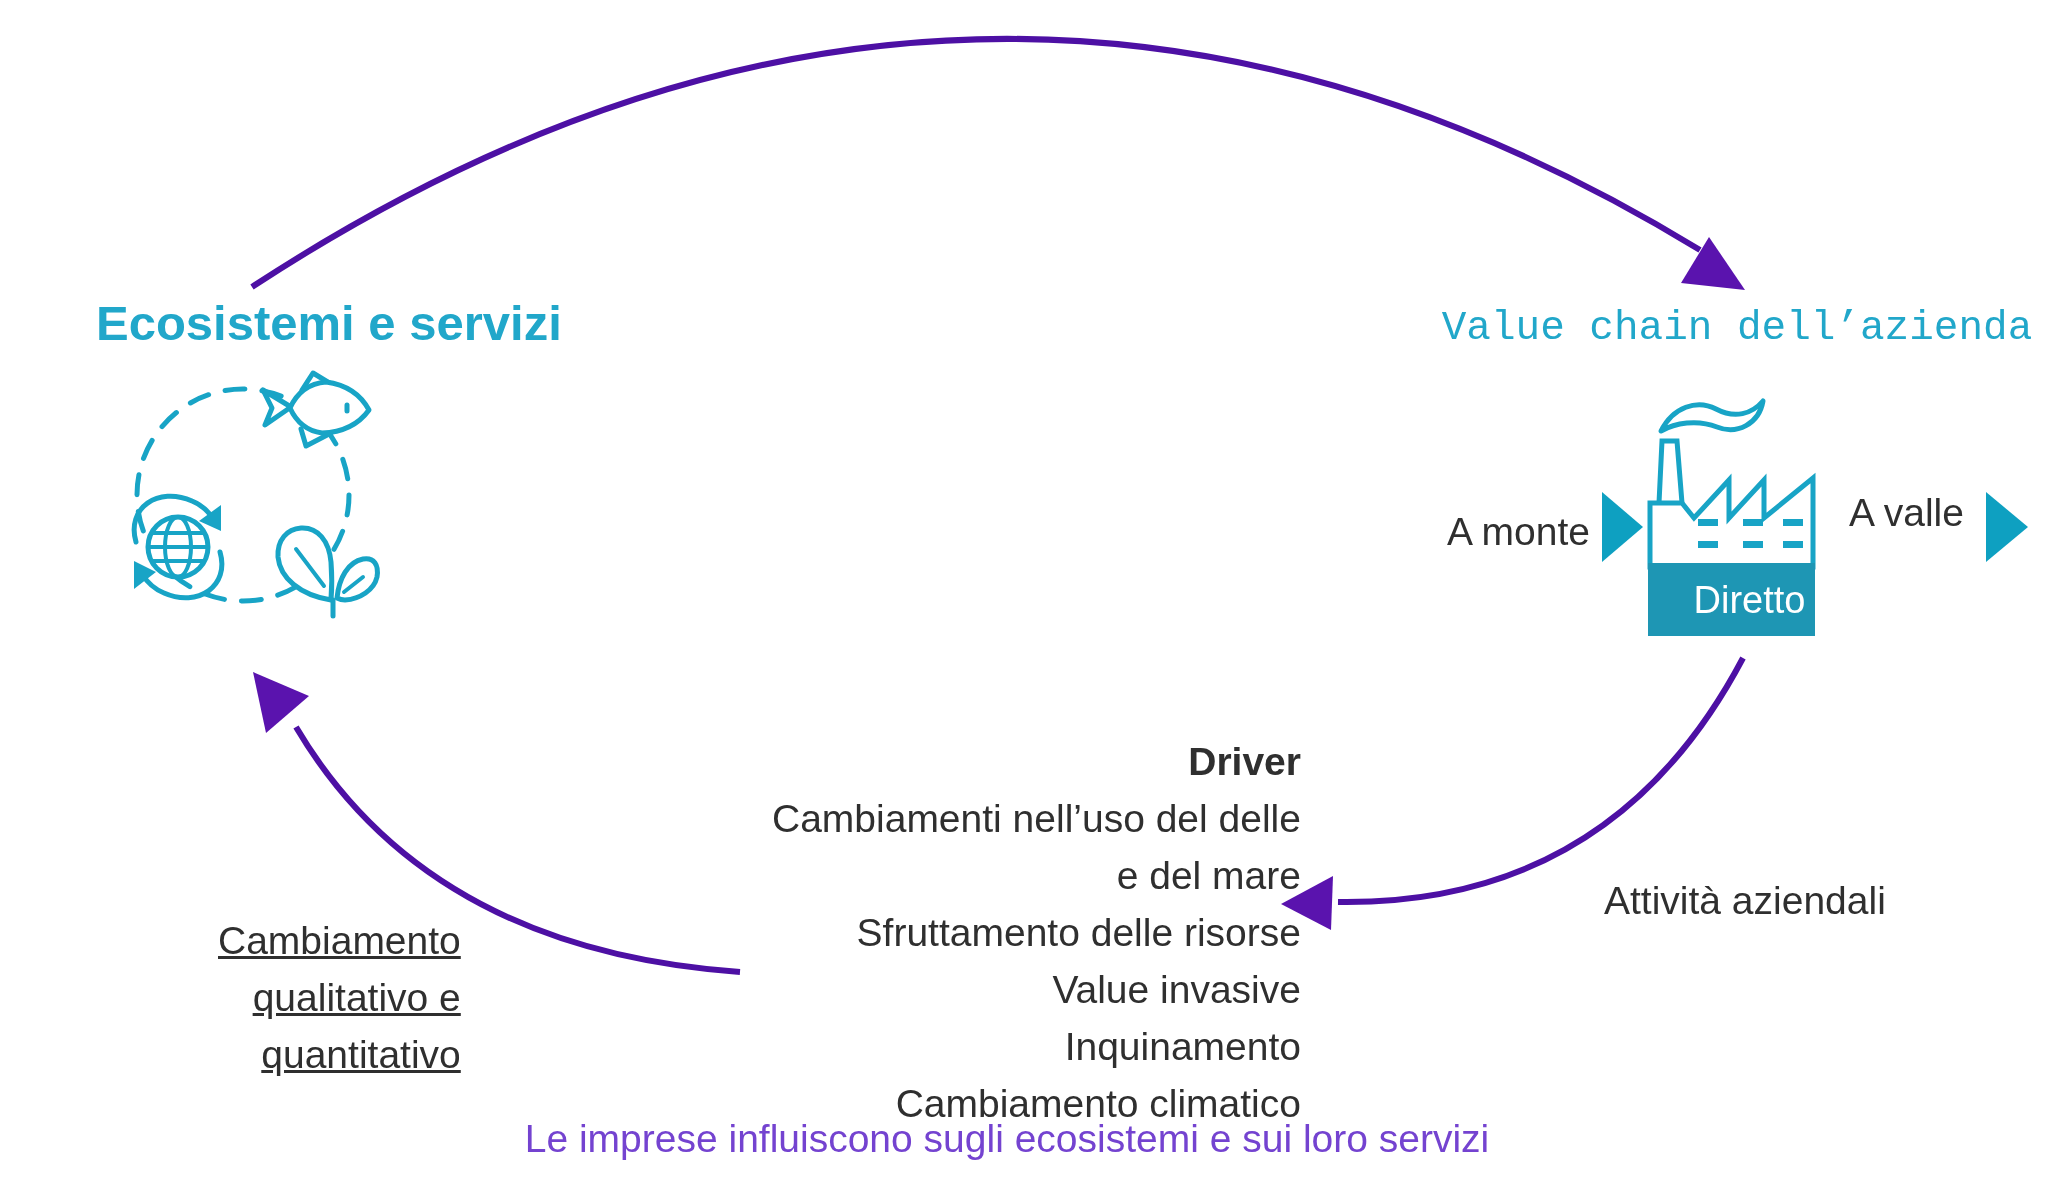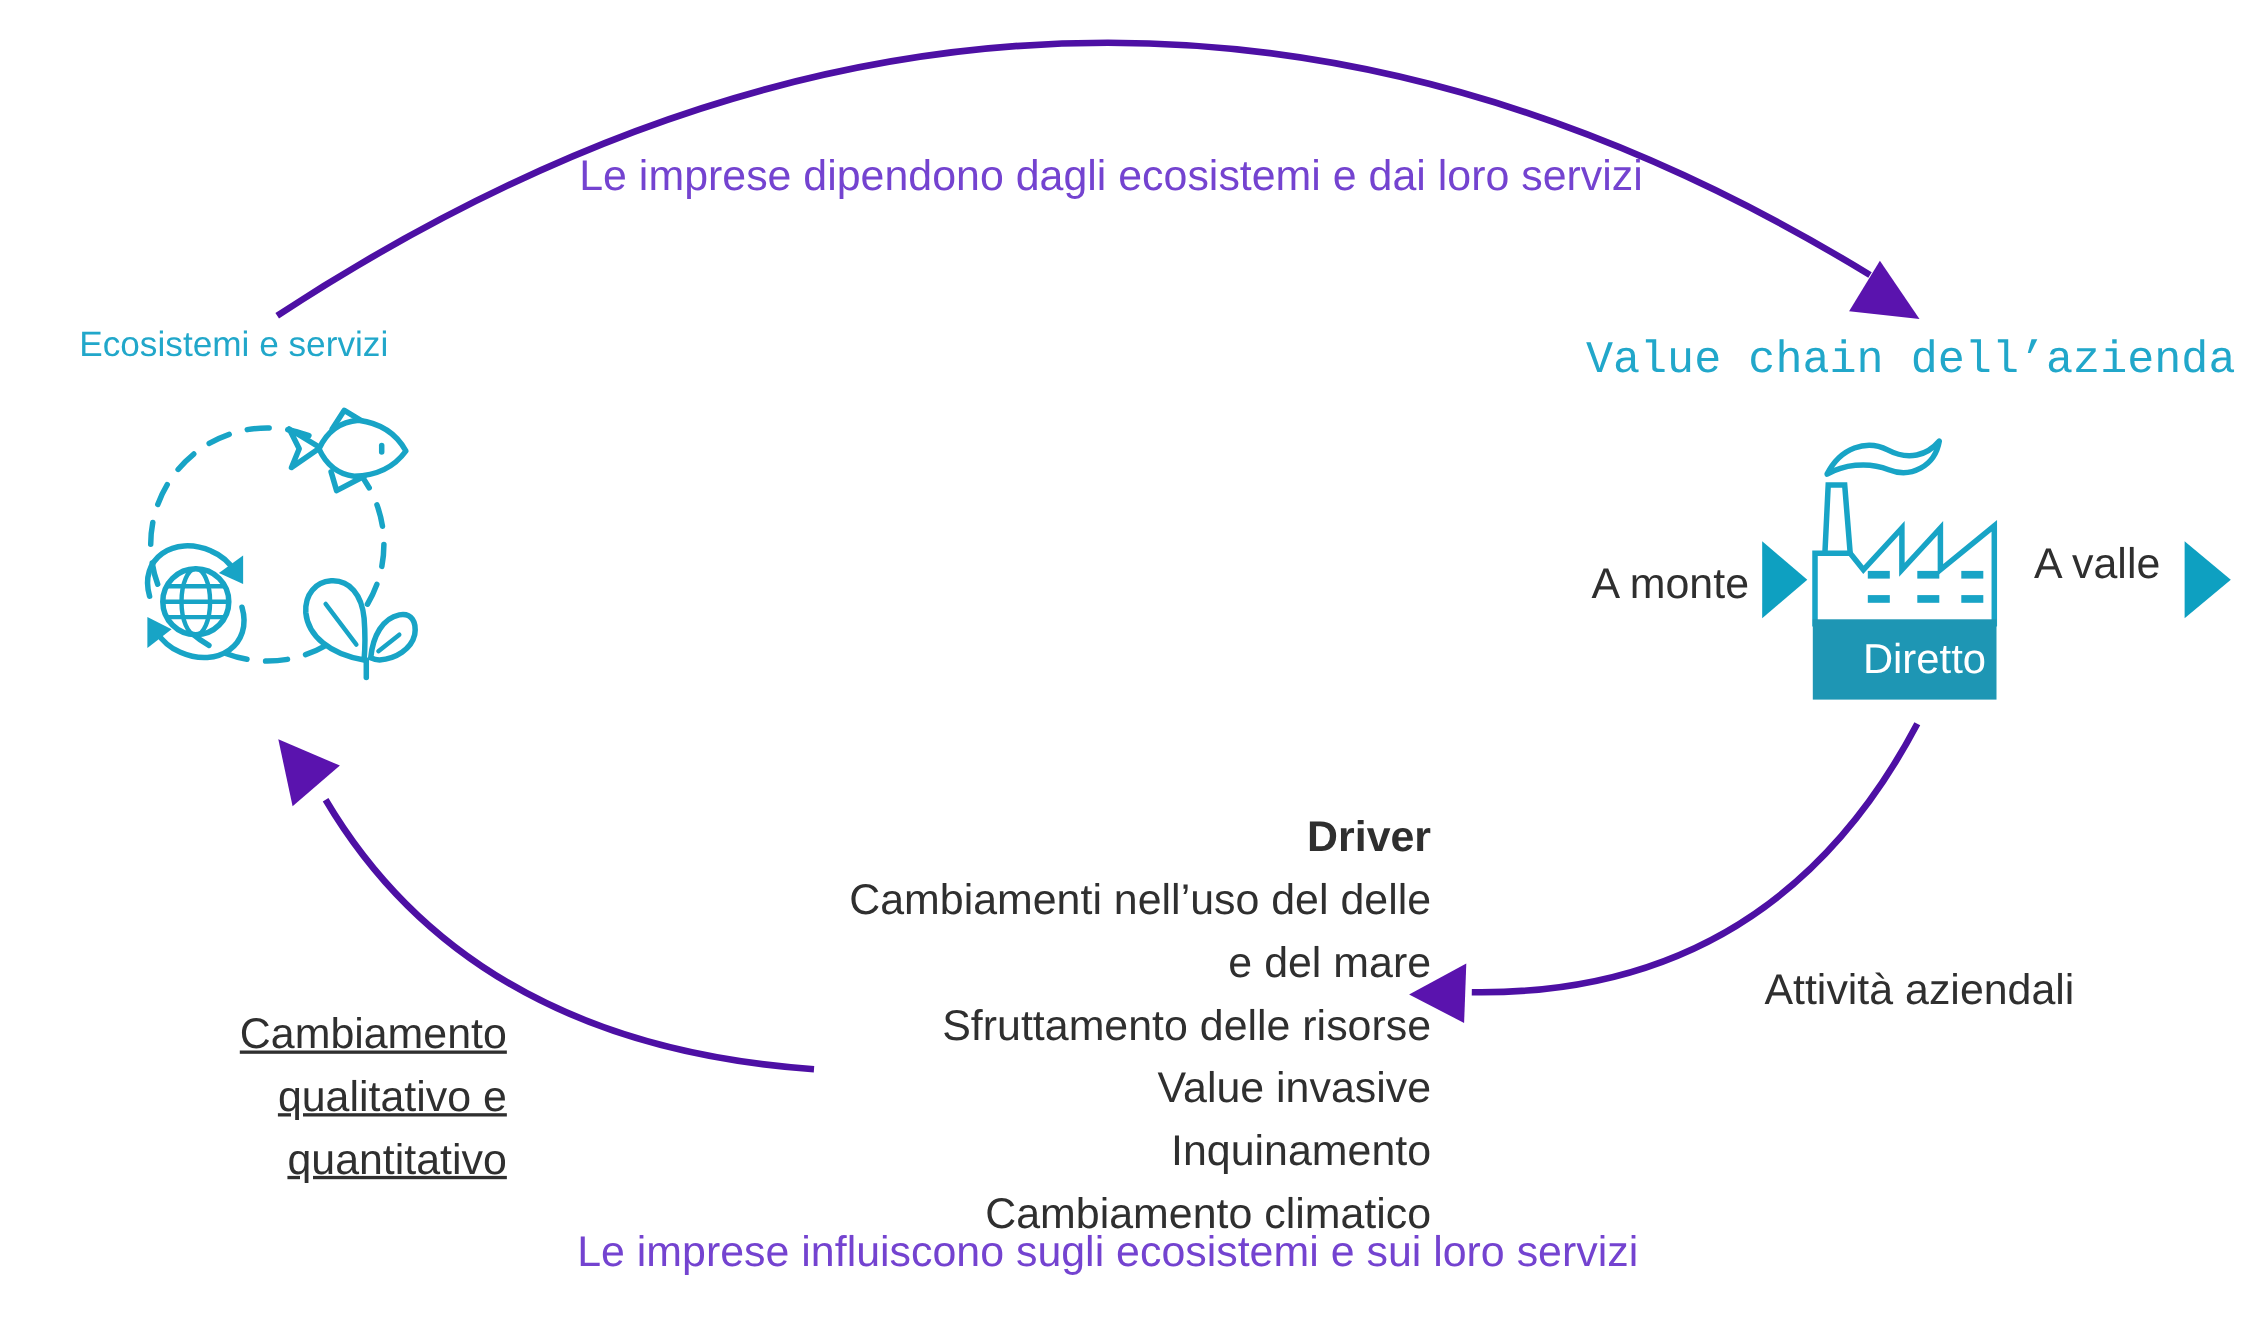--- a/index.html
+++ b/index.html
@@ -94,23 +94,22 @@
         <rect x="1743" y="541" width="20" height="7"></rect>
         <rect x="1783" y="541" width="20" height="7"></rect>
       </g>
       <rect x="1648" y="563" width="167" height="73" fill="#1e96b4" stroke="none"></rect>
     </g>
 
     <polygon points="1602,492 1643,527 1602,562" fill="#0ea0c1"></polygon>
     <polygon points="1986,492 2028,527 1986,562" fill="#0ea0c1"></polygon>
   </svg>
 
-  <div class="lbl purple center" style="left:1010px;top:138px;">Le imprese dipendono dagli ecosistemi e dai loro servizi</div>
 
-  <div class="lbl teal" style="left:72px;top:294px;font-size:32px;">Ecosistemi e servizi</div>
+  <div class="lbl teal" style="left:96px;top:294px;font-size:49px;font-weight:bold;">Ecosistemi e servizi</div>
 
   <div class="lbl teal center" style="left:1737px;top:304px;font-size:41px;font-family:Liberation Mono, monospace;">Value chain dell’azienda</div>
 
   <div class="lbl align-right" style="left:1390px;top:509px;width:200px;">A monte</div>
 
   <div class="lbl" style="left:1833px;top:490px;margin-left:16px;">A valle</div>
 
   <div class="lbl white" style="left:1648px;top:578px;width:167px;text-align:center;font-size:38px;margin-left:18px;">Diretto</div>
 
   <div class="lbl" style="left:1604px;top:878px;">Attività aziendali</div>

